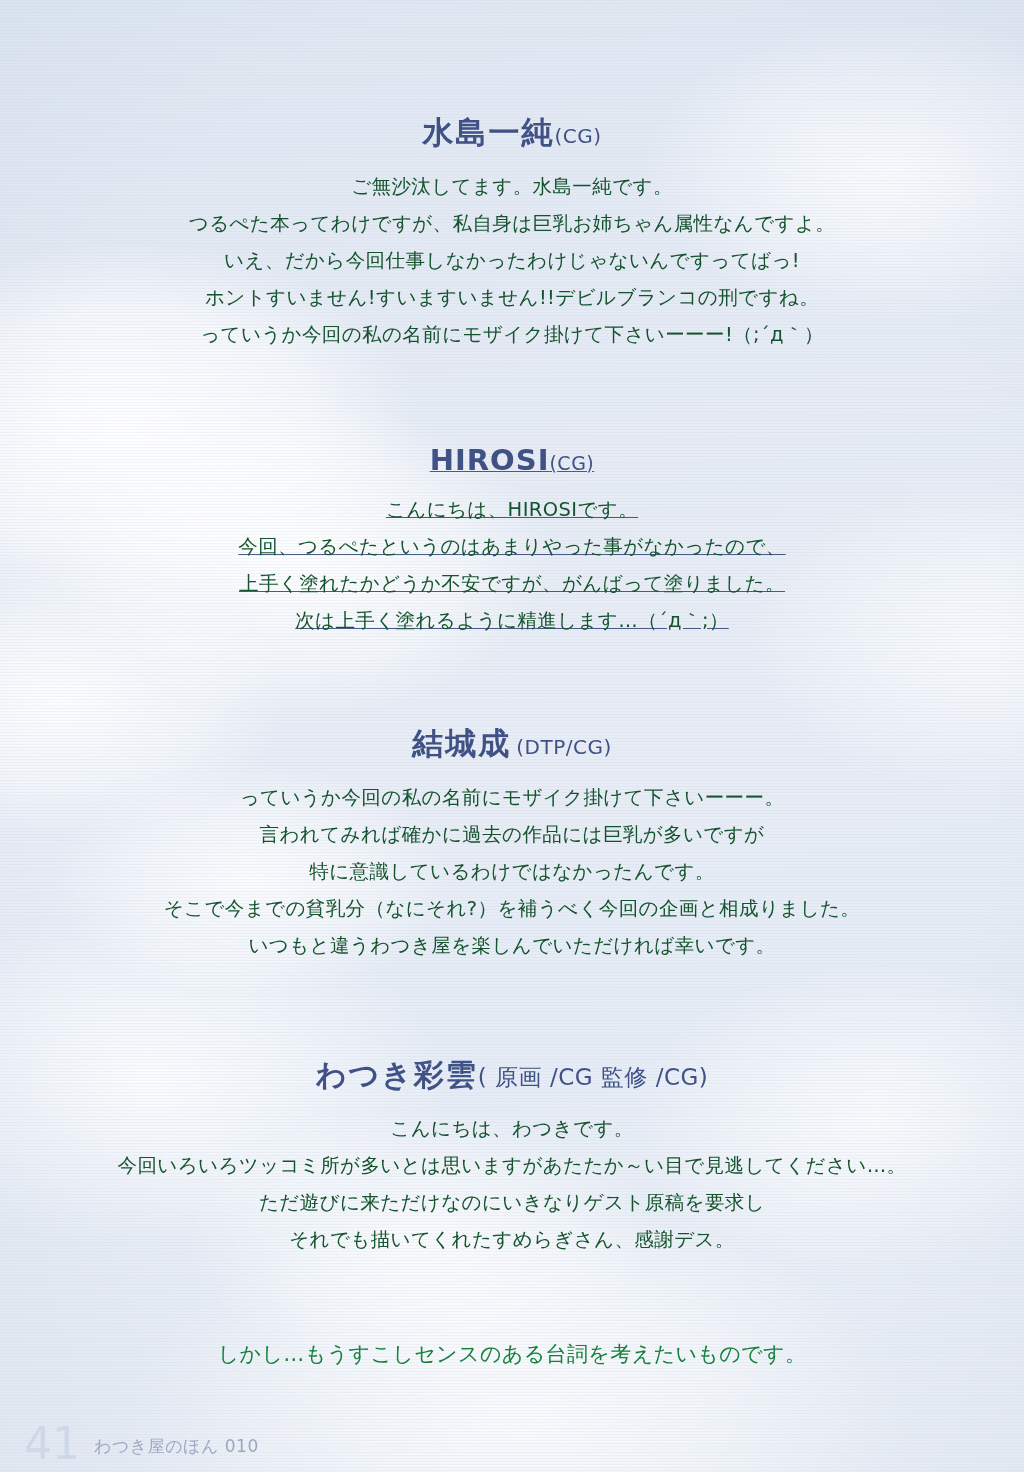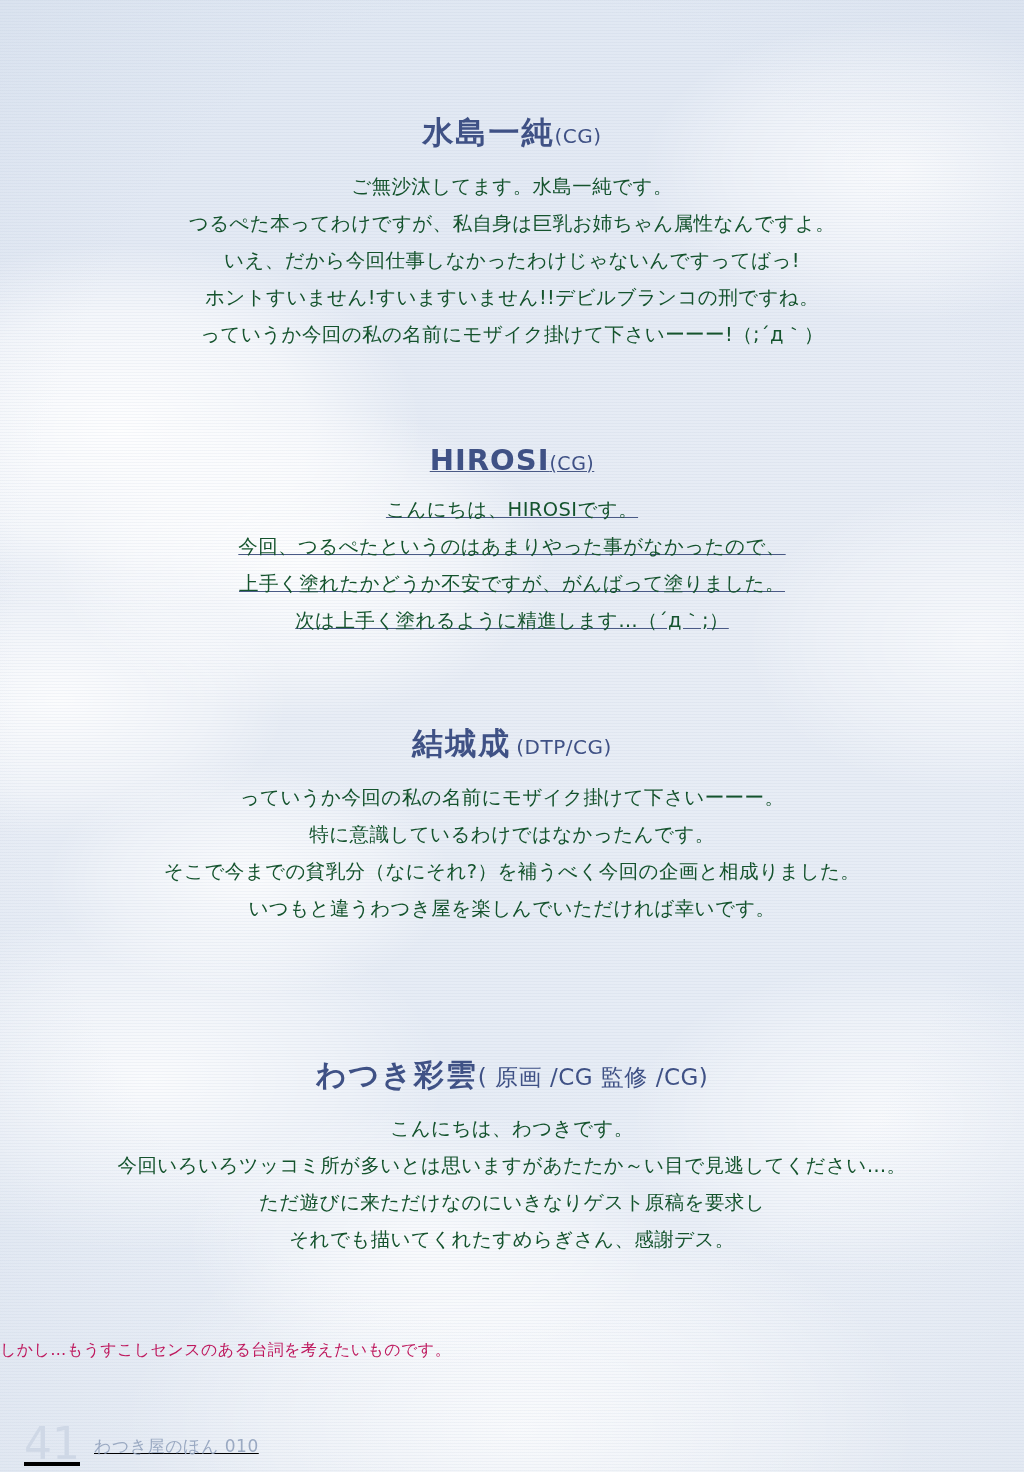--- a/index.html
+++ b/index.html
@@ -94,34 +94,34 @@
 
   #sec-hirosi .sec-name { font-size: 29px; letter-spacing: 1px; }
   #sec-hirosi .sec-role { font-size: 19px; }
   #sec-watsuki .sec-name { font-size: 30px; }
   #sec-watsuki .sec-role { font-size: 23px; text-align: right; }
 
   .closing {
     position: absolute;
     left: 0; right: 0;
     top: 1340px;
-    font-size: 16px;
-    color: #be185d;
+    text-align: center;
+    font-size: 21px;
+    color: #15803d;
     letter-spacing: 0.4px;
   }
 
   
   #footer {
     position: absolute;
     left: 24px;
     bottom: 8px;
     display: flex;
     align-items: flex-end;
     gap: 14px;
-    text-decoration: underline;
   }
   #page-number {
     font-size: 44px;
     color: #cfd8e6;
     line-height: 0.9;
     font-family: "DejaVu Sans", "Liberation Sans", sans-serif;
   }
   #footer-title {
     font-size: 17px;
     color: #9aa9c2;
@@ -162,20 +162,21 @@
       <div class="line">次は上手く塗れるように精進します…（´д｀;）</div>
     </div>
   </div>
 
   <div class="section" id="sec-yuuki">
     <div class="sec-head">
       <span class="sec-name">結城成</span>&nbsp;<span class="sec-role">(DTP/CG)</span>
     </div>
     <div class="sec-body">
       <div class="line">っていうか今回の私の名前にモザイク掛けて下さいーーー。</div>
+      <div class="line">言われてみれば確かに過去の作品には巨乳が多いですが</div>
       <div class="line">特に意識しているわけではなかったんです。</div>
       <div class="line">そこで今までの貧乳分（なにそれ?）を補うべく今回の企画と相成りました。</div>
       <div class="line">いつもと違うわつき屋を楽しんでいただければ幸いです。</div>
     </div>
   </div>
 
   <div class="section" id="sec-watsuki">
     <div class="sec-head">
       <span class="sec-name">わつき彩雲</span><span class="sec-role">( 原画 /CG 監修 /CG)</span>
     </div>

